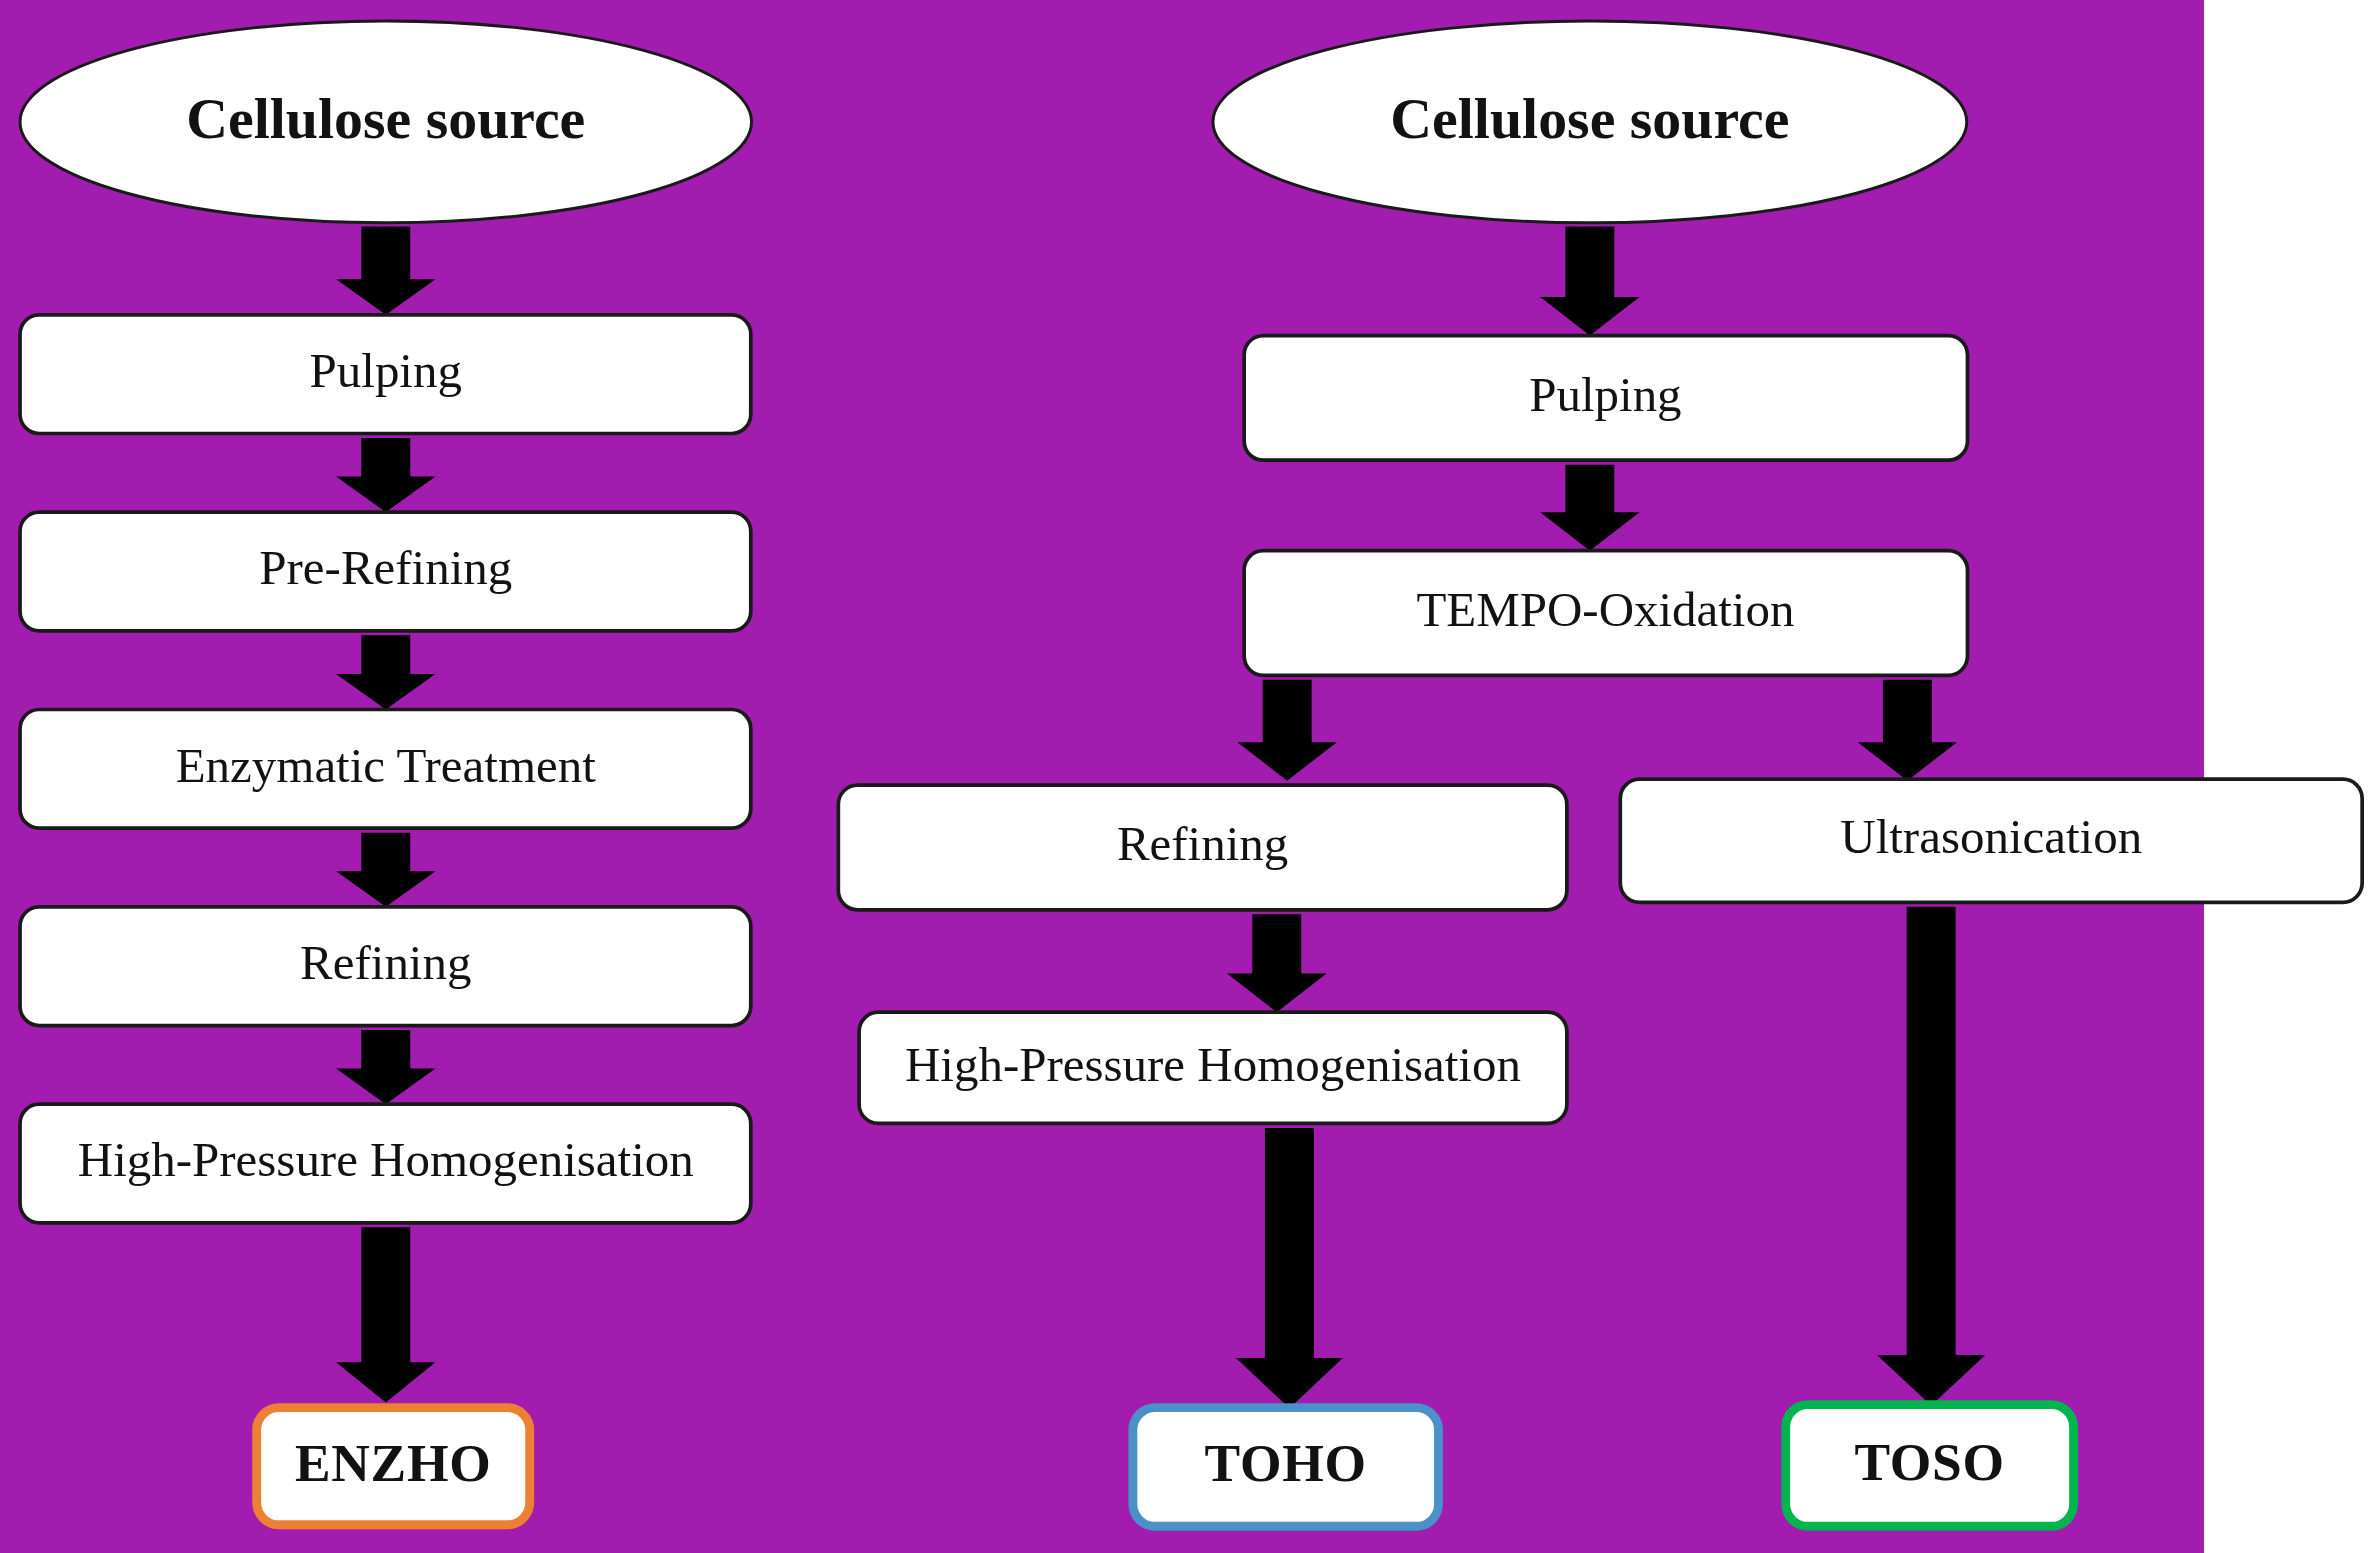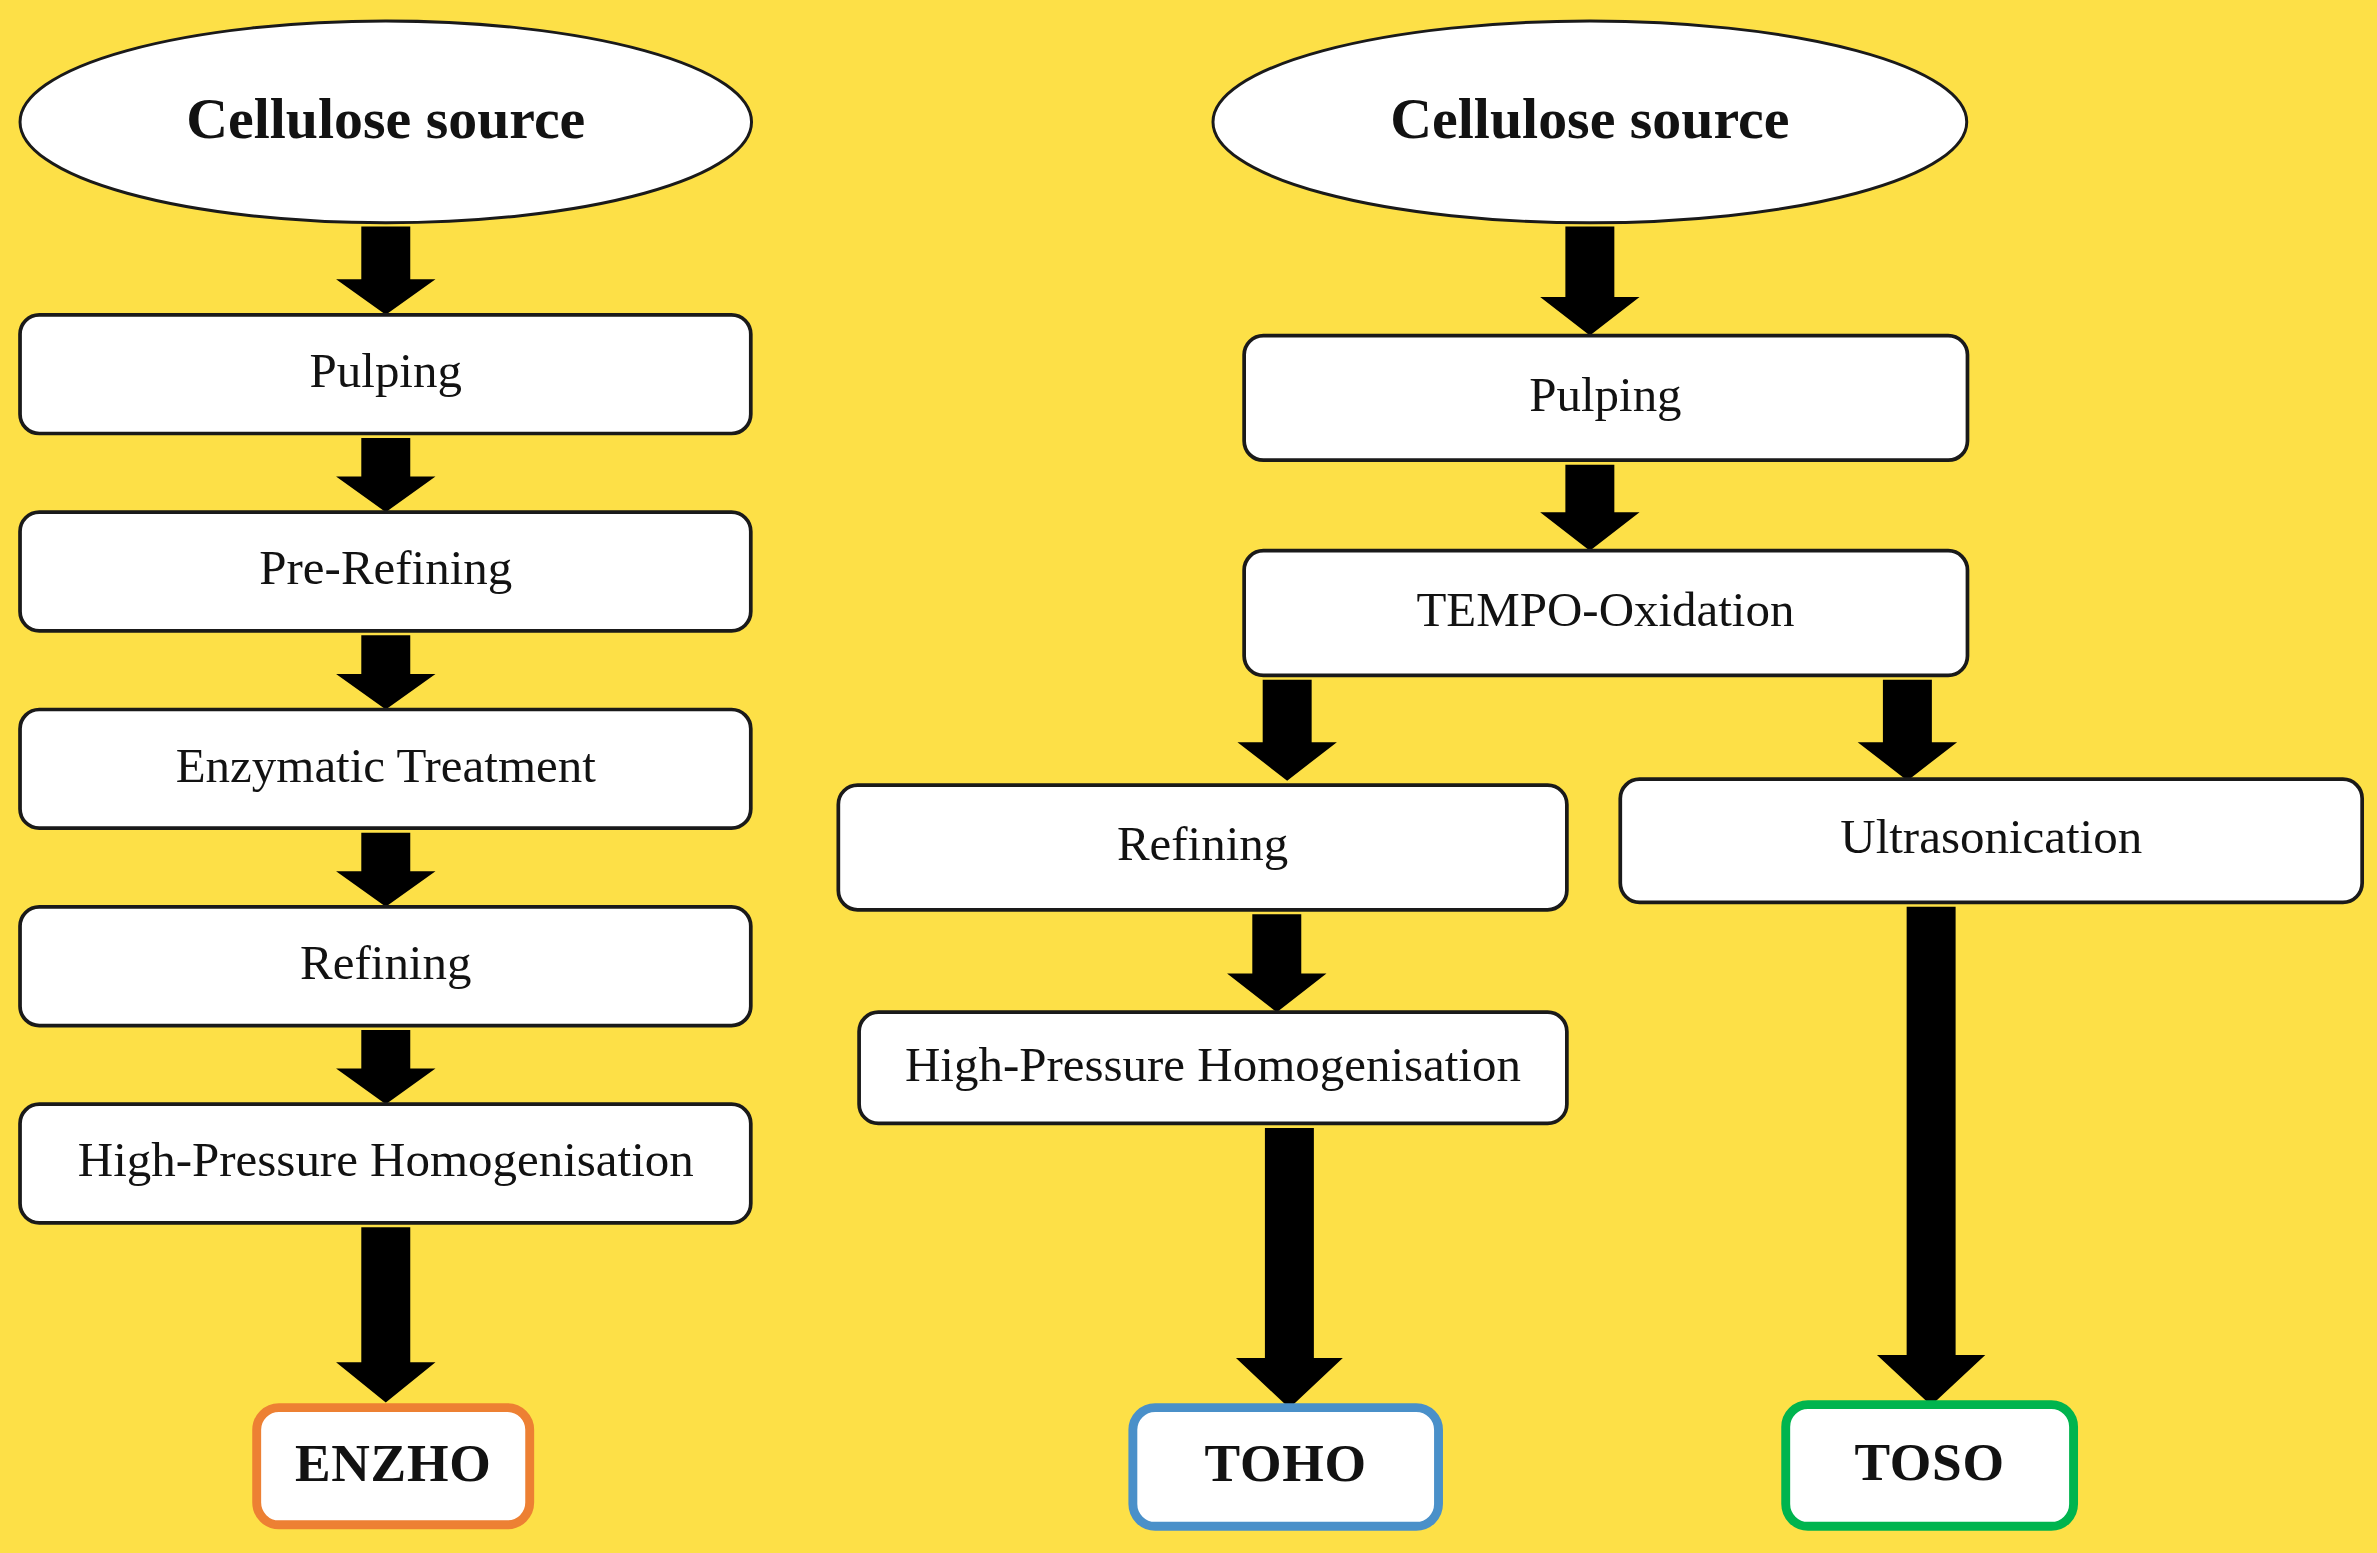--- a/index.html
+++ b/index.html
@@ -8,23 +8,23 @@
     background: #ffffff;
   }
   body {
     width: 2377px;
     height: 1554px;
     font-family: "Liberation Serif", "DejaVu Serif", serif;
     overflow: hidden;
   }
   #flowchart-root {
     position: relative;
-    width: 2377px;
+    width: 2204px;
     height: 1554px;
-    background: #fde047;
+    background: #a21caf;
     text-decoration: underline;
   }
   svg#flow-svg {
     position: absolute;
     left: 0;
     top: 0;
     width: 2377px;
     height: 1554px;
     display: block;
   }

